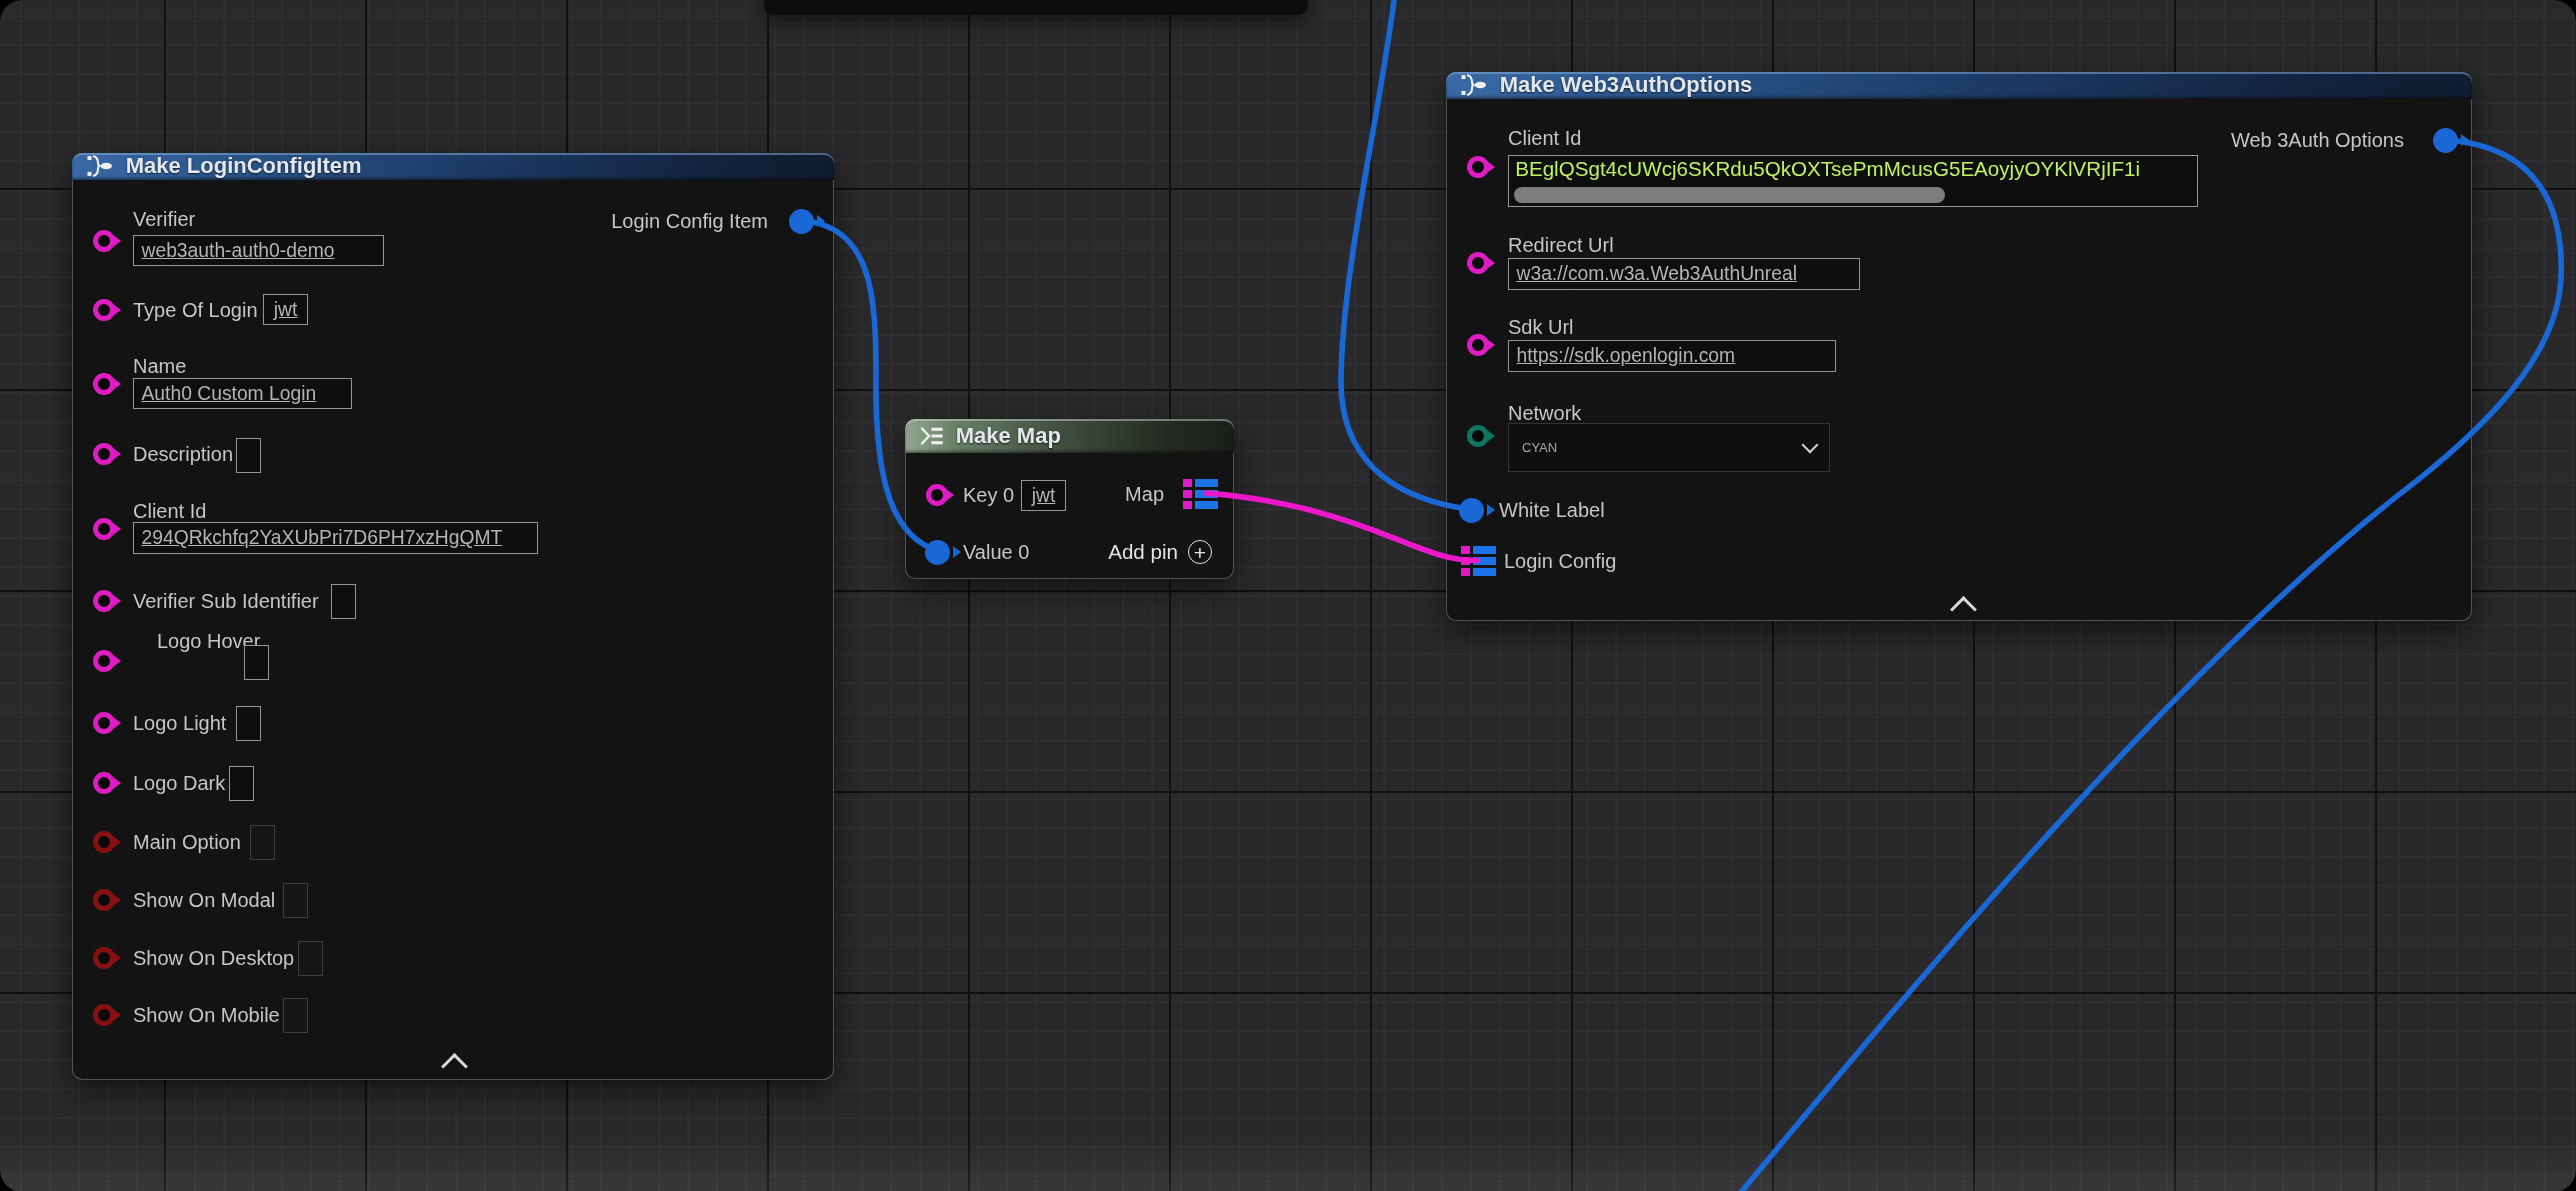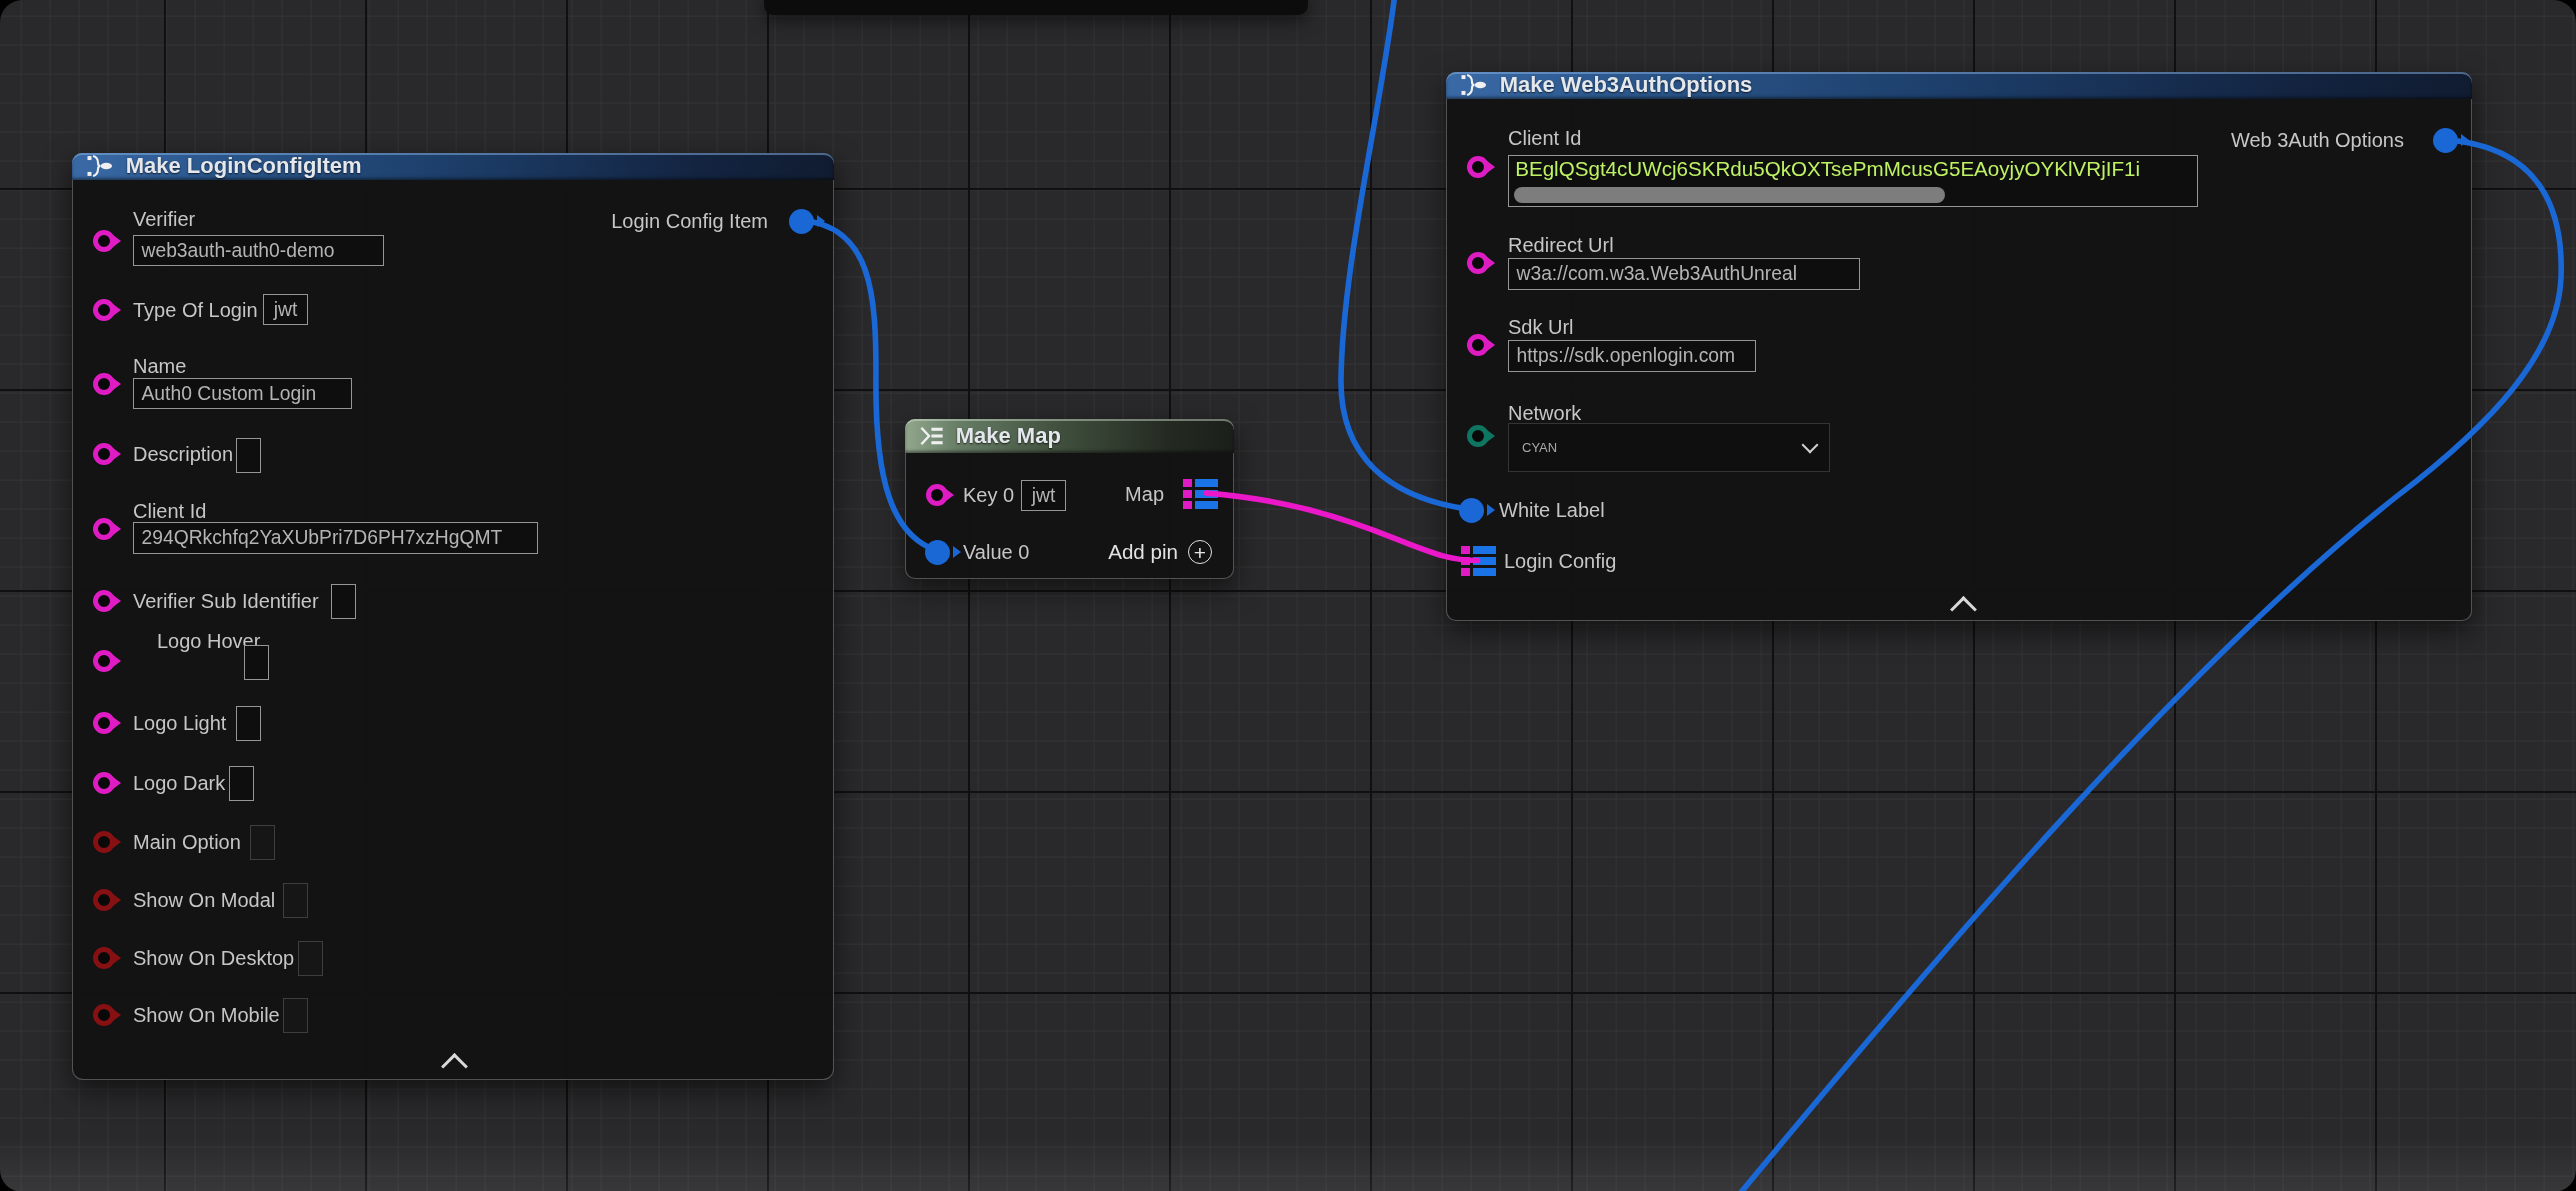--- a/index.html
+++ b/index.html
@@ -36,21 +36,21 @@
     box-sizing:border-box;border:5.6px solid currentColor;background:rgba(8,8,8,.85);}
   .pin.solid{width:25px;height:25px;margin:-12.5px 0 0 -12.5px;border:none;background:currentColor;}
   .pin::after{content:"";position:absolute;top:50%;left:100%;transform:translateY(-50%);margin-left:3.1px;
     border-left:8px solid currentColor;border-top:6.2px solid transparent;border-bottom:6.2px solid transparent;}
   .c-string{color:#df1cc4;}
   .c-object{color:#1a67d6;}
   .c-bool{color:#871013;}
   .c-enum{color:#0e7560;}
   .tb{position:absolute;box-sizing:border-box;background:#0e0e0e;border:1.2px solid #969696;
     color:#b4b4b4;font-size:19.3px;display:flex;align-items:center;padding:0 7.5px;
-    white-space:nowrap;overflow:hidden;}
+    white-space:nowrap;overflow:hidden;text-decoration:underline;}
   .tb.center{justify-content:center;padding:0;}
   .tb.empty{width:25px;height:35px;padding:0;}
   .cb{position:absolute;box-sizing:border-box;width:25px;height:35px;background:#161616;border:1.2px solid #3e3e40;}
   .bigbox{position:absolute;box-sizing:border-box;background:#0e0e0e;border:1.2px solid #969696;overflow:hidden;}
   .bigtext{position:absolute;left:6.2px;top:1.2px;font-size:20.6px;color:#bef264;white-space:nowrap;}
   .scrollthumb{position:absolute;left:5px;top:31px;width:431px;height:16px;background:#7d7d7d;border-radius:8px;}
   .dd{position:absolute;box-sizing:border-box;background:#0f0f0f;border:1.2px solid #343436;color:#a8a8a8;
     font-size:13px;display:flex;align-items:center;justify-content:space-between;padding:0 13px;}
   .dchev{width:10px;height:10px;border-right:2.5px solid #cfcfcf;border-bottom:2.5px solid #cfcfcf;
     transform:rotate(45deg);margin-top:-5px;}
@@ -208,21 +208,21 @@
 
     <div class="lbl" style="right:67px;top:67px;">Web 3Auth Options</div>
     <div class="pin solid c-object" style="left:998px;top:67px;"></div>
 
     <div class="lbl" style="left:61px;top:172px;">Redirect Url</div>
     <div class="pin c-string" style="left:31px;top:190px;"></div>
     <div class="tb" style="left:61px;top:185px;width:352px;height:32px;">w3a://com.w3a.Web3AuthUnreal</div>
 
     <div class="lbl" style="left:61px;top:254px;">Sdk Url</div>
     <div class="pin c-string" style="left:31px;top:272px;"></div>
-    <div class="tb" style="left:61px;top:267px;width:248px;height:32px;">https://sdk.openlogin.com</div>
+    <div class="tb" style="left:61px;top:267px;width:328px;height:32px;">https://sdk.openlogin.com</div>
 
     <div class="lbl" style="left:61px;top:340px;">Network</div>
     <div class="pin c-enum" style="left:31px;top:363px;"></div>
     <div class="dd" style="left:61px;top:350px;width:322px;height:49px;">
       <span>CYAN</span>
       <span class="dchev"></span>
     </div>
 
     <div class="pin solid c-object" style="left:24px;top:437px;"></div>
     <div class="lbl" style="left:52px;top:437px;">White Label</div>

